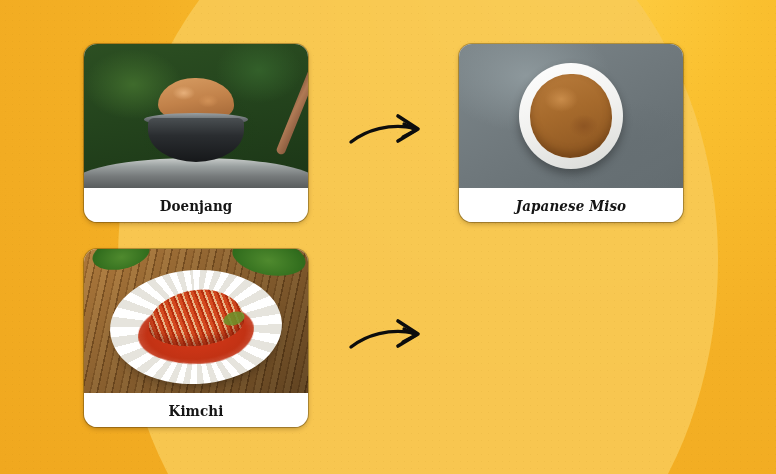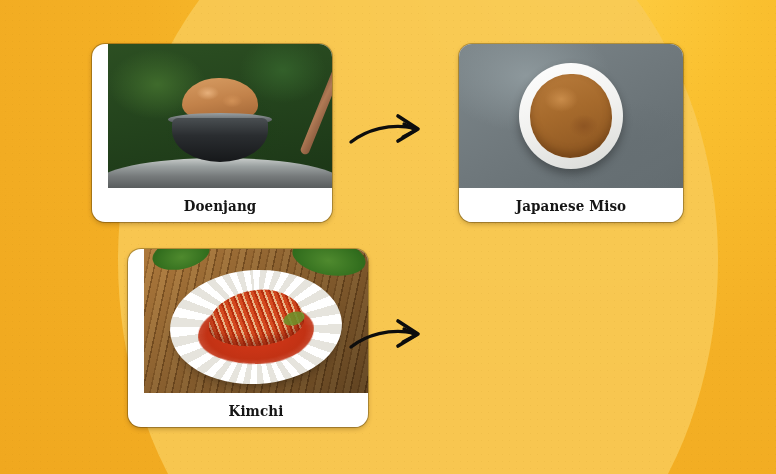--- a/index.html
+++ b/index.html
@@ -37,23 +37,23 @@
   
   .card{
     position:absolute;
     width:224px;height:178px;
     border-radius:13px;
     background:#fff;
     overflow:hidden;
     box-shadow:0 2px 5px rgba(70,40,0,.30), 0 0 0 1px rgba(40,25,0,.30);
   }
   .card.r0{top:44px;}
-  .card.r1{top:249px;margin-left:36px;}
-  .card.c0{left:92px;padding-left:16px;}
-  .card.c1{left:459px;}
+  .card.r1{top:249px;}
+  .card.c0{left:84px;}
+  .card.c1{left:459px;font-style:italic;}
 
   .photo{position:relative;width:100%;height:144px;overflow:hidden;}
   .label{
     height:34px;width:100%;
     background:#fff;
     display:flex;align-items:center;justify-content:center;
     font-family:"DejaVu Serif",serif;
     font-weight:700;
     font-size:14.5px;
     letter-spacing:.1px;

